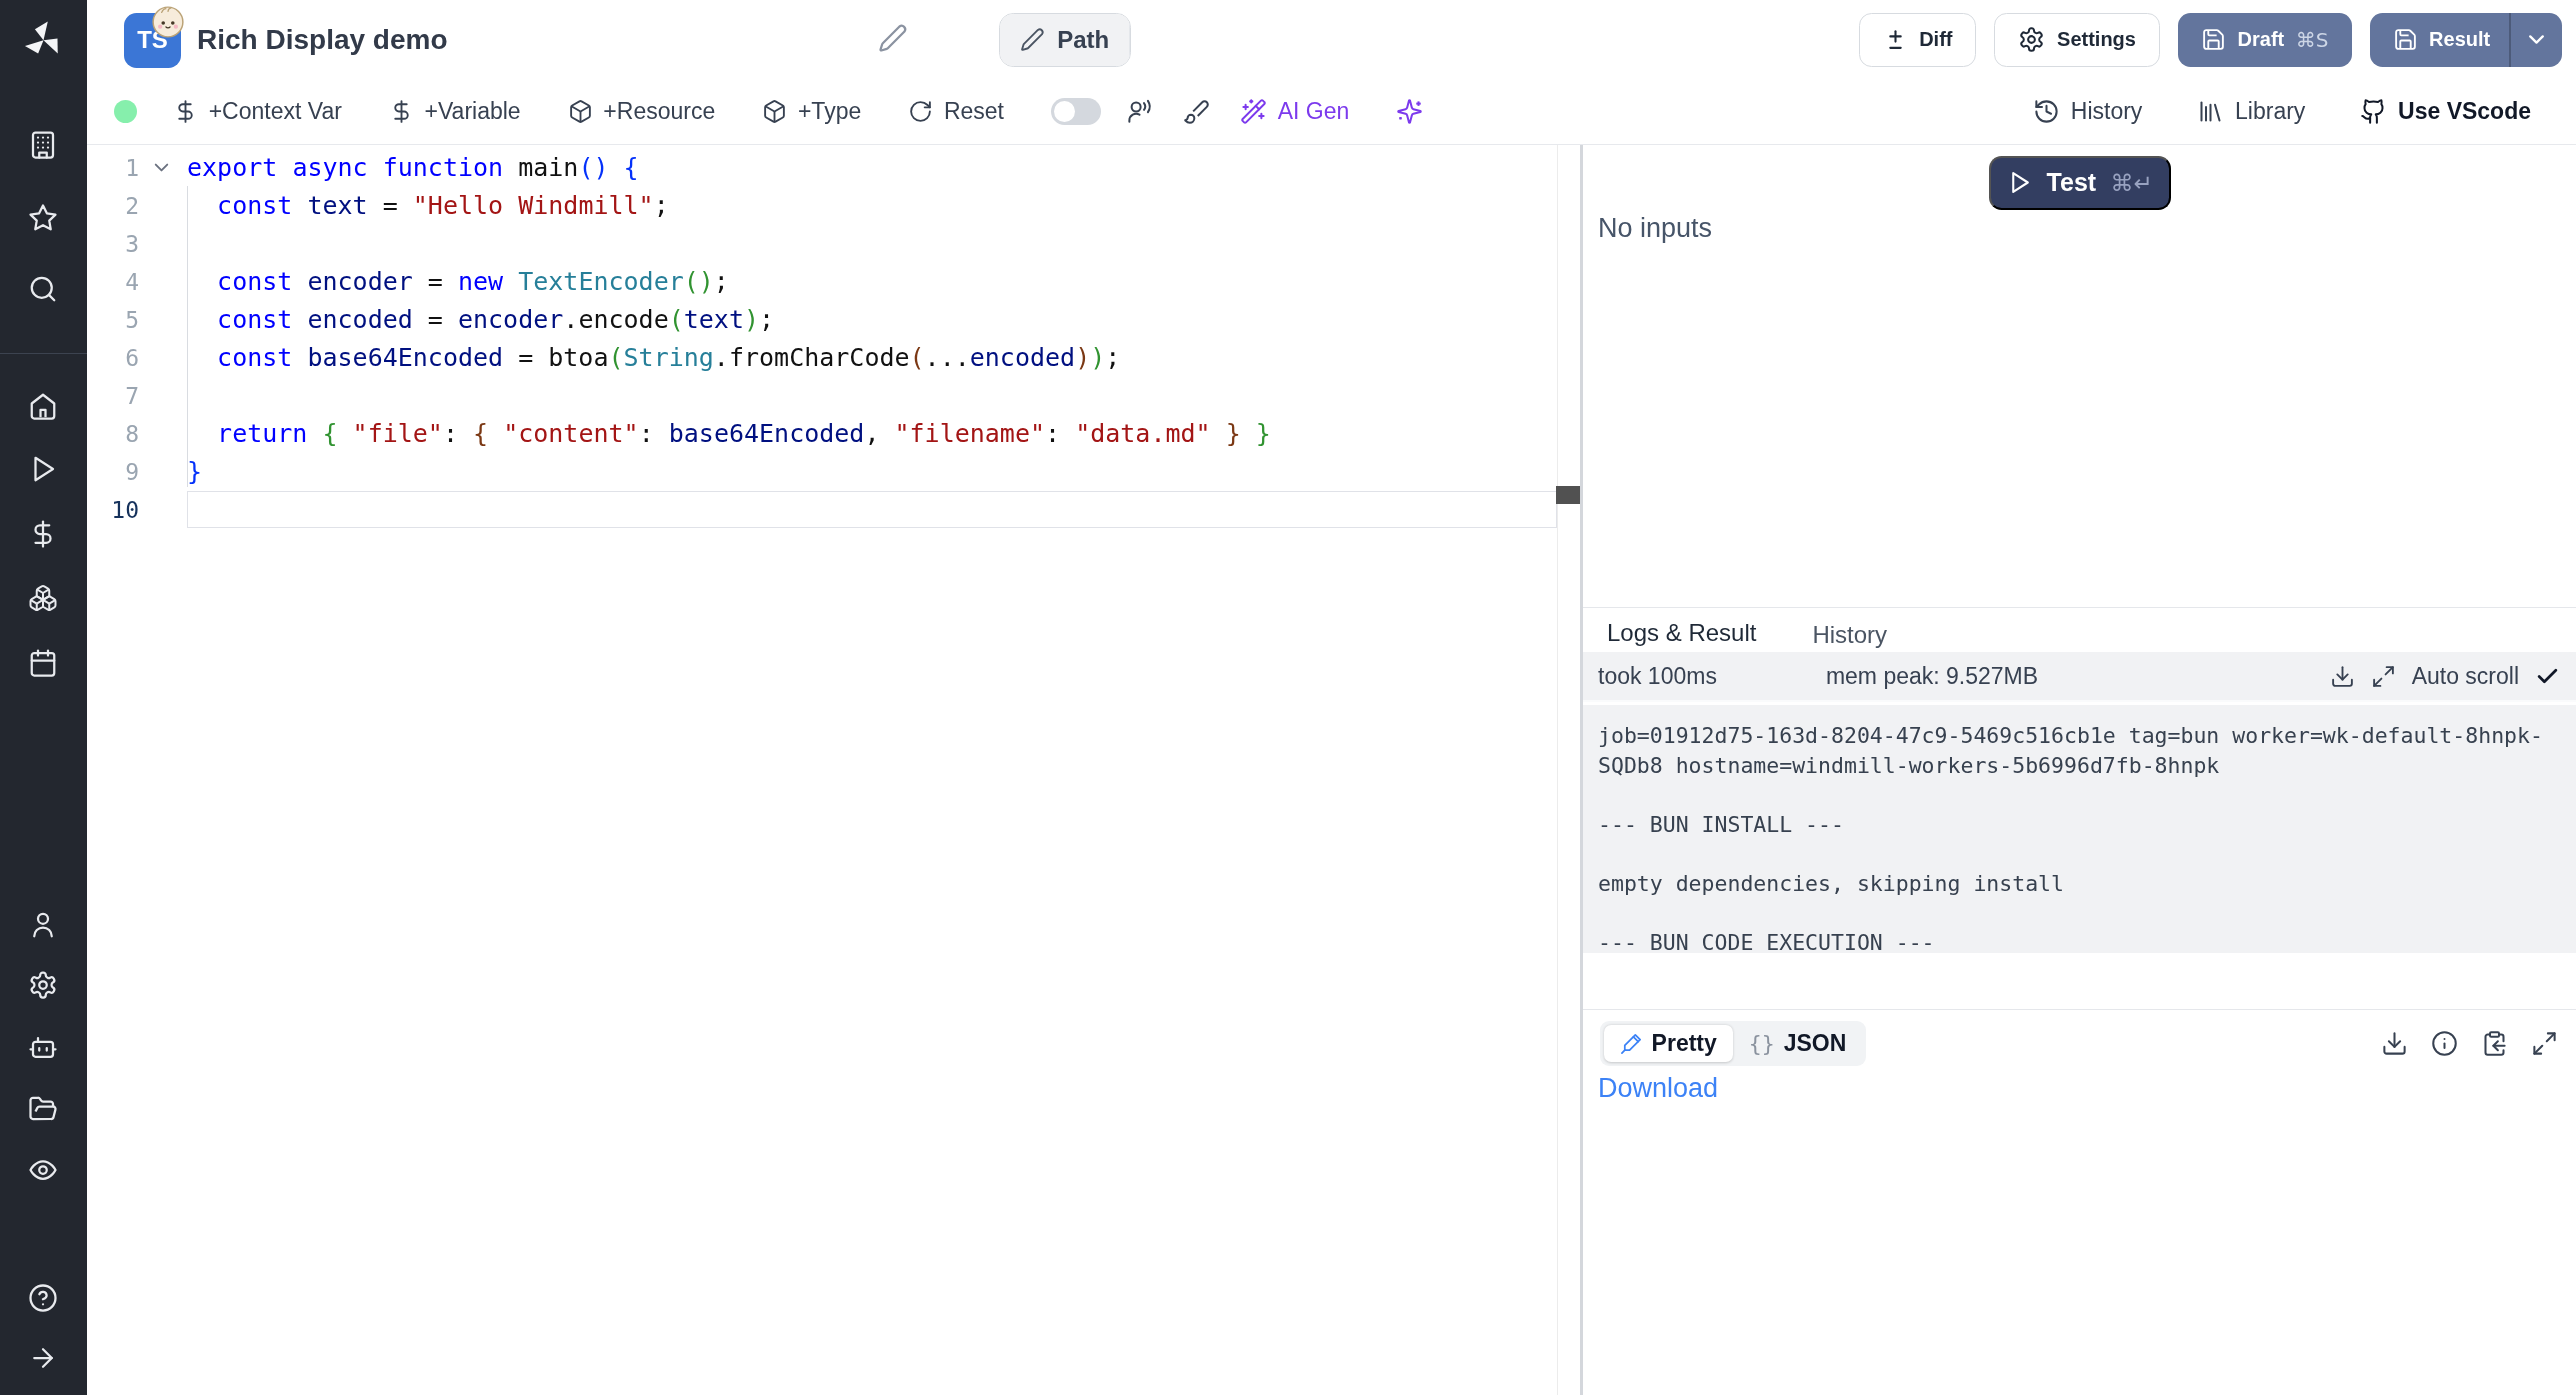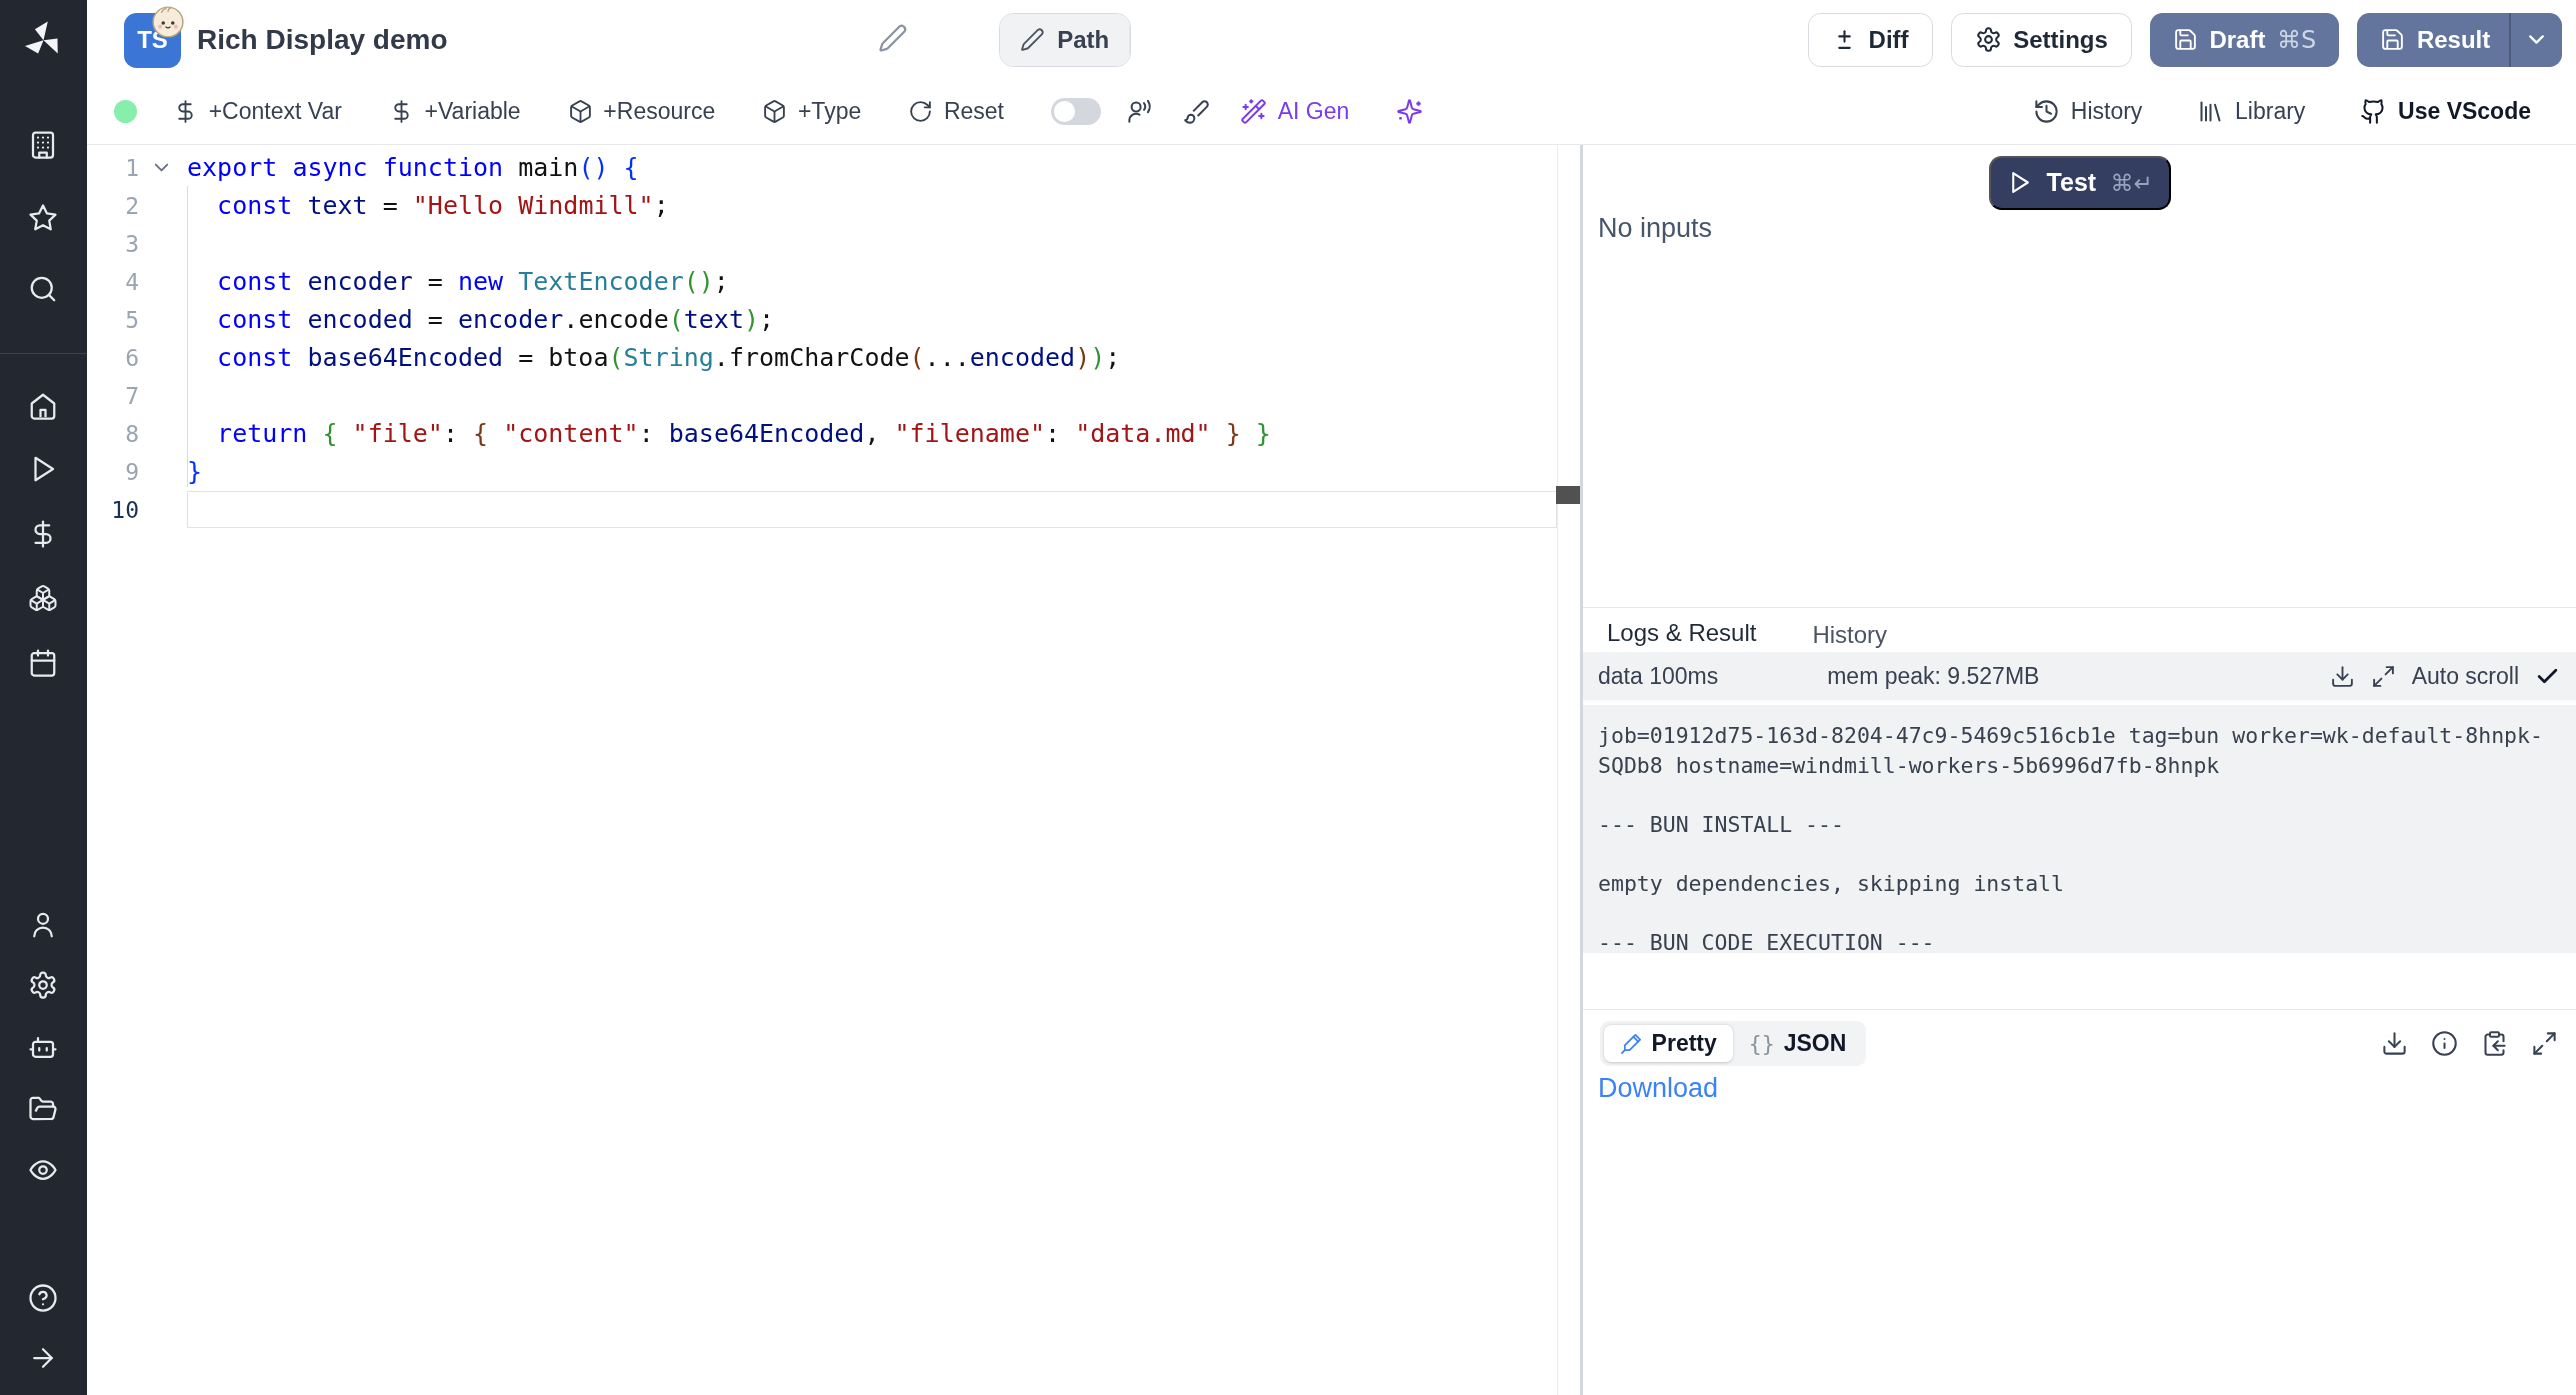--- a/index.html
+++ b/index.html
@@ -17,21 +17,21 @@
   .topbar { position:absolute; left:87px; top:0; right:0; height:79px; background:#fff; display:flex; align-items:center; z-index:20; }
   .ts-badge-wrap { position:absolute; left:37px; top:12.5px; width:57px; height:55px; }
   .ts-badge { width:57px; height:55px; background:#3b76d6; border-radius:12.5px; color:#fff; font-weight:bold; font-size:24px; display:flex; align-items:center; justify-content:center; }
   .bun-face { position:absolute; left:27px; top:-7.2px; width:34px; height:34px; }
   .script-title { position:absolute; left:110px; top:0; height:79px; display:flex; align-items:center; font-size:28px; font-weight:700; color:#323a49; }
   .title-edit { position:absolute; left:791px; top:23px; width:30px; height:30px; color:#8b93a1; }
   .path-box { position:absolute; left:912px; top:12.5px; height:54px; display:flex; align-items:stretch; border:1.8px solid #d7dbe0; border-radius:14.3px; overflow:hidden; background:#fff; }
   .path-left { display:flex; align-items:center; gap:12.5px; background:#f1f2f4; padding:0 19.7px; border-right:1.8px solid #e4e7eb; color:#374151; font-size:24px; font-weight:700; }
   .path-value { display:flex; align-items:center; padding:0 21.5px; font-family:"DejaVu Sans Mono", monospace; font-size:24px; color:#1f2937; }
   .topbar-right { position:absolute; right:14.3px; top:12.5px; display:flex; gap:18px; }
-  .btn { display:flex; align-items:center; gap:11.6px; height:54px; border-radius:12.5px; font-size:24px; font-weight:600; padding:0 23px; cursor:pointer; }
+  .btn { display:flex; align-items:center; gap:11.6px; height:54px; border-radius:12.5px; font-size:20px; font-weight:600; padding:0 23px; cursor:pointer; }
   .btn-outline { background:#fff; border:1.8px solid #d7dbe0; color:#1f2937; }
   .btn-slate { background:#63759d; color:#fff; border:none; }
   .btn-slate .shortcut { color:#cdd6e6; font-weight:500; font-family:"DejaVu Sans", sans-serif; }
   .deploy-divider { width:1.8px; height:54px; background:rgba(0,0,0,0.22); margin:0 1.8px 0 7.2px; }
   .deploy-btn { padding-right:12.5px; }
 
   
   .toolbar2 { position:absolute; left:87px; top:79px; right:0; height:66px; background:#fff; border-bottom:1.8px solid #e7e9ed; display:flex; align-items:center; padding-left:27px; z-index:19; }
   .tool-item { display:flex; align-items:center; gap:10.7px; color:#374151; font-size:23px; font-weight:500; margin-right:47px; cursor:pointer; white-space:nowrap; }
   .tool-item svg { flex:none; }
@@ -432,21 +432,21 @@
       <span class="shortcut">⌘↵</span>
     </button>
     <div class="no-inputs">No inputs</div>
 
     <div class="tabs-row">
       <div class="tab active">Logs &amp; Result</div>
       <div class="tab">History</div>
     </div>
 
     <div class="status-row">
-      <span>data 100ms</span>
+      <span>took 100ms</span>
       <span class="status-mem">mem peak: 9.527MB</span>
       <span class="status-right">
         <span>
           <svg viewBox="0 0 24 24" width="25" height="25" fill="none" stroke="currentColor" stroke-width="1.8" stroke-linecap="round" stroke-linejoin="round">
               <path d="M21 15v4a2 2 0 0 1-2 2H5a2 2 0 0 1-2-2v-4"></path>
               <polyline points="7 10 12 15 17 10"></polyline>
               <line x1="12" x2="12" y1="15" y2="3"></line>
             </svg>
         </span>
         <span>

